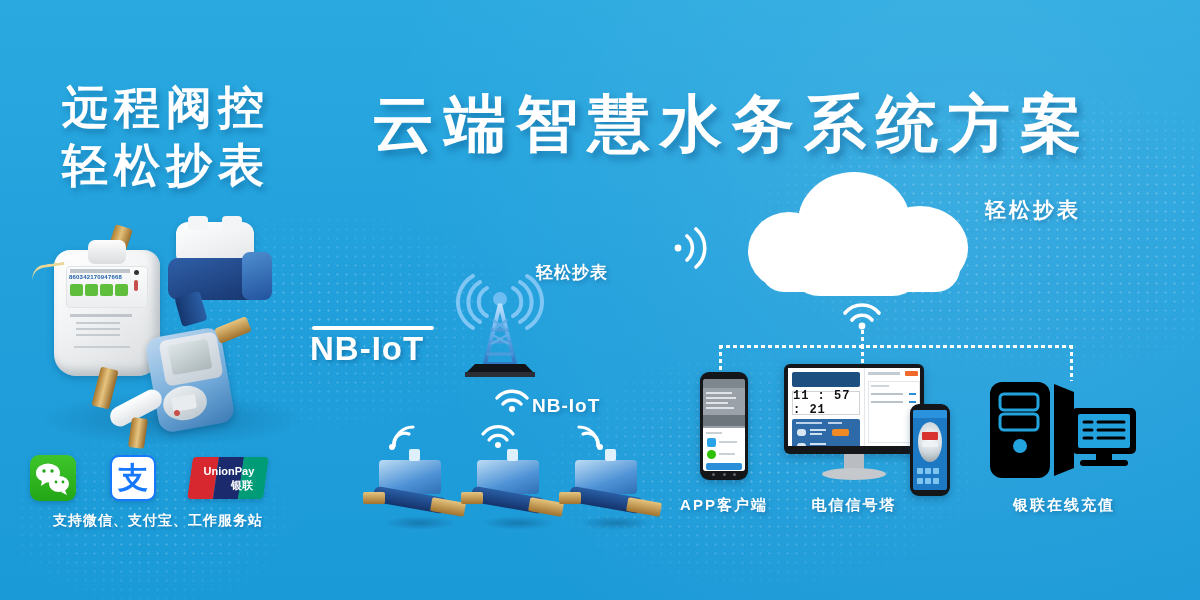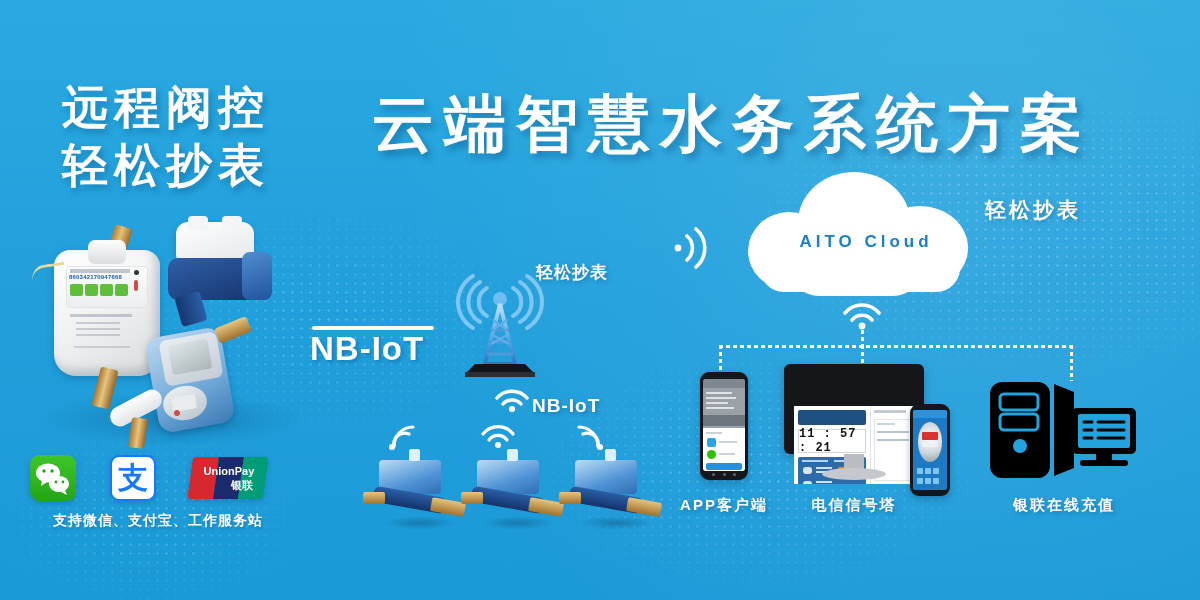--- a/index.html
+++ b/index.html
@@ -333,21 +333,20 @@
       <circle cx="13" cy="26" r="3.4" fill="#fff"></circle>
     </svg>
   </div>
 
   <div class="abs" id="cloud">
     <div class="puff" style="left:58px;top:0px;width:112px;height:100px;"></div>
     <div class="puff" style="left:8px;top:40px;width:82px;height:78px;"></div>
     <div class="puff" style="left:132px;top:34px;width:96px;height:84px;"></div>
     <div class="puff" style="left:46px;top:56px;width:140px;height:68px;border-radius:40px;"></div>
     <div class="puff" style="left:20px;top:72px;width:200px;height:48px;border-radius:26px;"></div>
-    <div id="cloudlabel">AITO Cloud</div>
   </div>
   <div class="abs clabel" id="cloudtag">轻松抄表</div>
 
   <div class="abs wifi" style="left:838px;top:296px;">
     <svg width="48" height="34" viewBox="0 0 48 34">
       <g fill="none" stroke="#fff" stroke-width="3.6" stroke-linecap="round">
         <path d="M14 24 A13 13 0 0 1 34 24"></path>
         <path d="M7 17 A22 22 0 0 1 41 17"></path>
       </g>
       <circle cx="24" cy="30" r="3.4" fill="#fff"></circle>
@@ -380,21 +379,21 @@
     <div class="abs" style="left:12px;top:101px;width:24px;height:3px;display:flex;justify-content:space-between;">
       <span style="width:3px;height:3px;background:#5e656c;border-radius:50%;"></span>
       <span style="width:3px;height:3px;background:#5e656c;border-radius:50%;"></span>
       <span style="width:3px;height:3px;background:#5e656c;border-radius:50%;"></span>
     </div>
   </div>
   <div class="abs devlabel" style="left:660px;top:496px;width:128px;">APP客户端</div>
 
   <div class="abs" style="left:784px;top:364px;width:140px;height:120px;">
     <div class="mon-frame" style="left:0;top:0;width:140px;height:90px;box-shadow:0 3px 8px rgba(0,50,90,.3);"></div>
-    <div class="mon-screen" style="left:10px;top:4px;width:132px;height:78px;margin-top:38px;">
+    <div class="mon-screen" style="left:4px;top:4px;width:132px;height:78px;">
 
       <div class="abs" style="left:0;top:0;width:76px;height:78px;background:#fff;">
         <div class="scr-head"></div>
         <div class="scr-clock">11 : 57 : 21</div>
         <div class="scr-list">
           <div class="abs" style="left:4px;top:3px;width:26px;height:2px;background:#bdd3ea;"></div>
           <div class="abs" style="left:36px;top:3px;width:14px;height:2px;background:#bdd3ea;"></div>
           <div class="abs" style="left:5px;top:10px;width:9px;height:7px;border-radius:3px;background:#d8e6f4;"></div>
           <div class="abs" style="left:18px;top:10px;width:16px;height:2px;background:#cfe0f0;"></div>
           <div class="abs" style="left:18px;top:14px;width:12px;height:2px;background:#cfe0f0;"></div>

